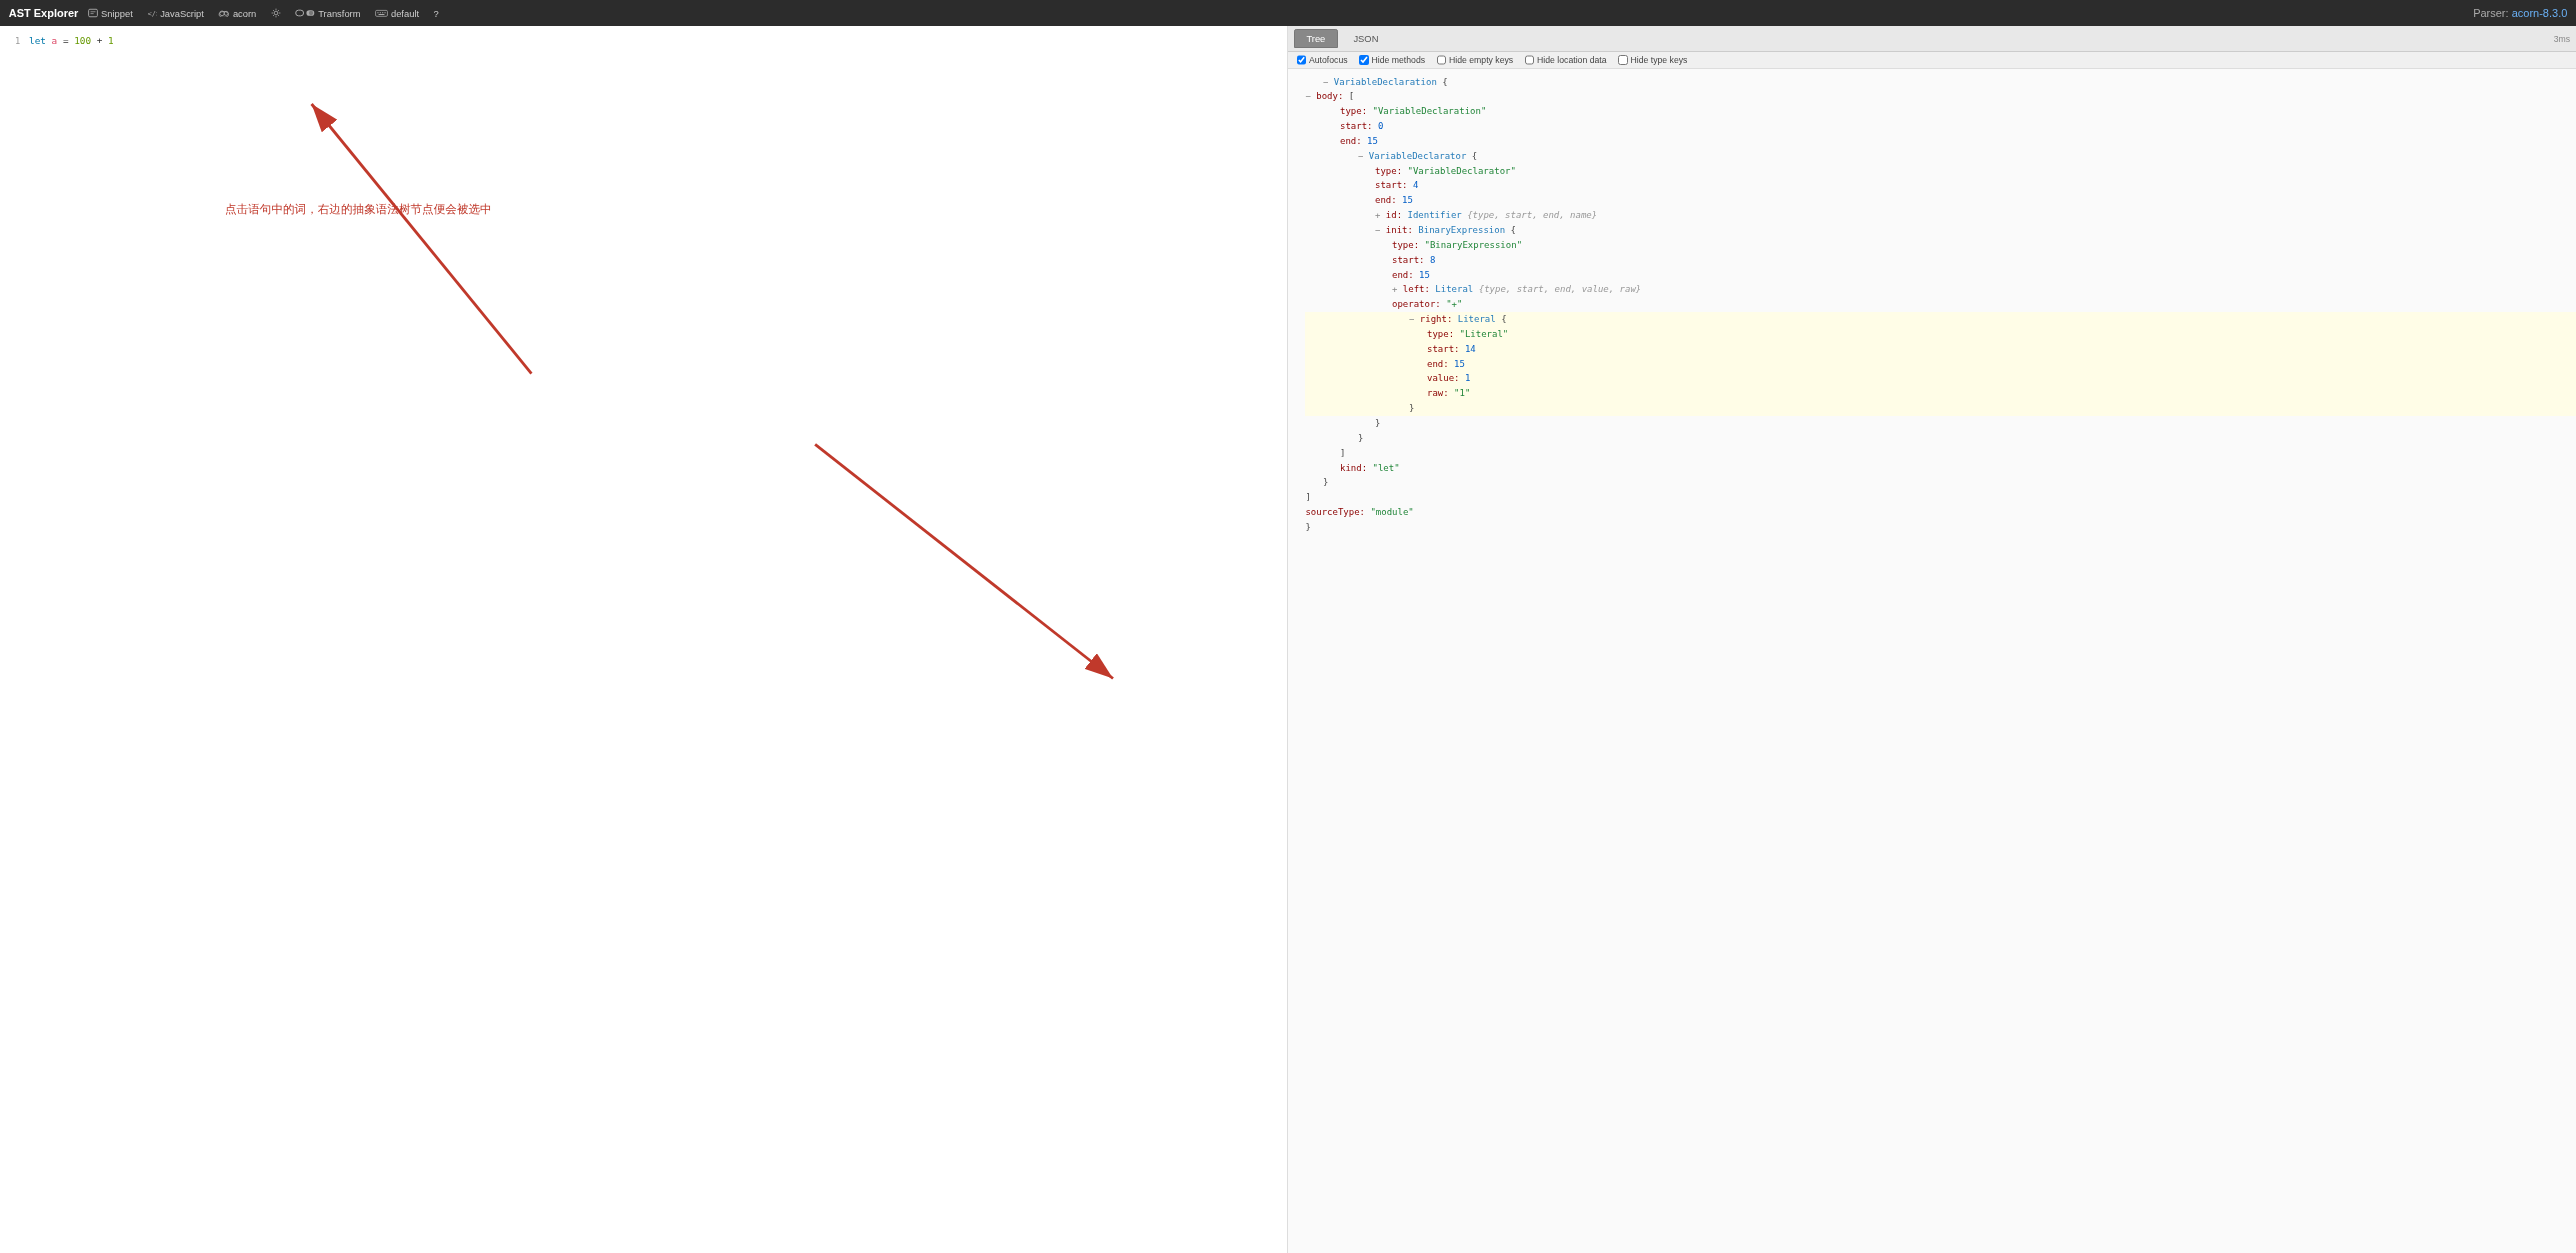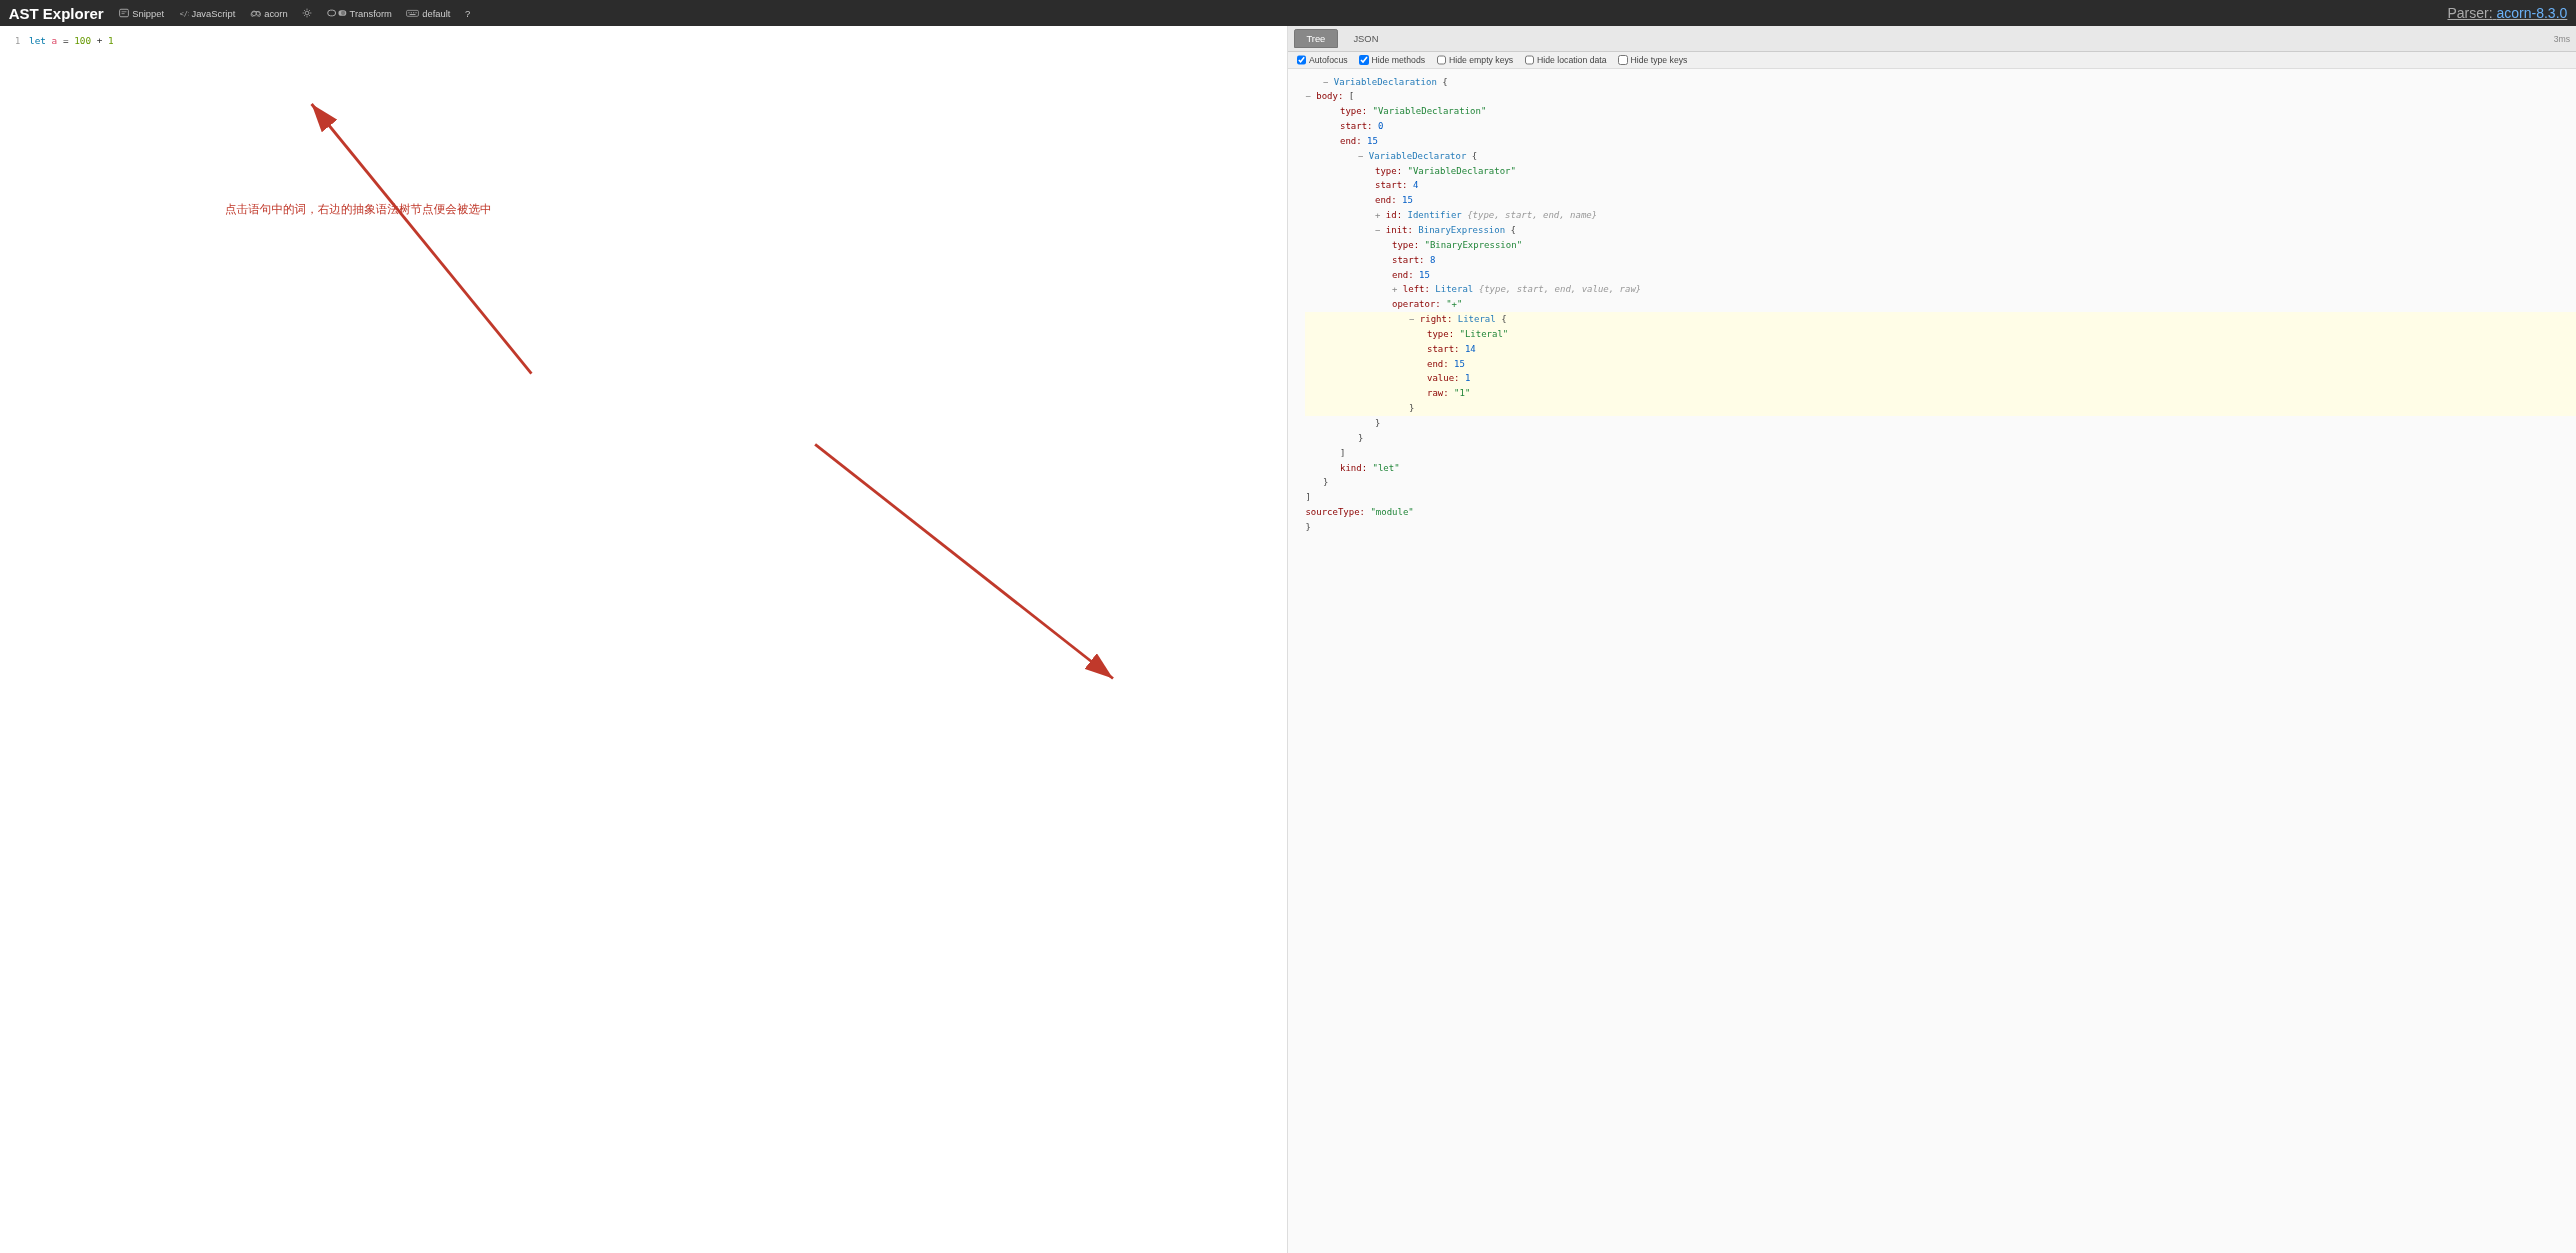--- a/index.html
+++ b/index.html
@@ -20,38 +20,37 @@
       display: flex;
       align-items: center;
       padding: 0 8.7px;
       height: 26px;
       gap: 2.9px;
       flex-shrink: 0;
     }
     .nav-brand {
       color: #fff;
       font-weight: 700;
-      font-size: 15px;
-      margin-right: 7px;
+      font-size: 11px;
+      margin-right: 1px;
     }
     .nav-item {
       color: #ccc;
       padding: 2.9px 5.8px;
       border-radius: 2.9px;
       display: flex;
       align-items: center;
       gap: 2.9px;
       cursor: pointer;
       font-size: 9.4px;
     }
     .nav-parser {
       margin-left: auto;
       color: #aaa;
-      font-size: 14px;
-      text-decoration: underline;
+      font-size: 11px;
     }
     .nav-parser a { color: #6ab0f5; text-decoration: none; }
 
     
     #main {
       display: flex;
       flex: 1;
       overflow: hidden;
     }
 

